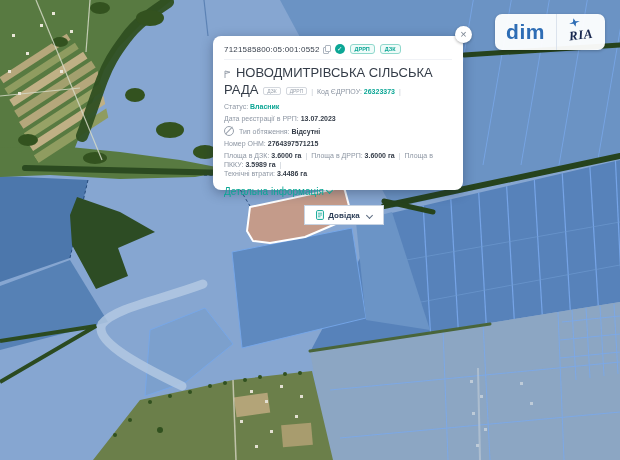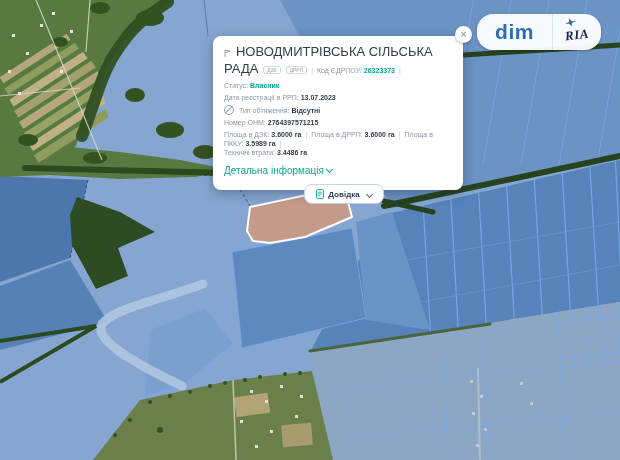--- a/index.html
+++ b/index.html
@@ -1,22 +1,22 @@
 <!DOCTYPE html>
 <html><head>
 <meta charset="utf-8">
 <style>
   html,body{margin:0;padding:0;background:#222;}
   .stage{position:relative;width:620px;height:460px;overflow:hidden;
          font-family:"Liberation Sans",sans-serif;background:#86a6d1;}
   .stage svg.map{position:absolute;left:0;top:0;}
 
   
-  .logo{position:absolute;left:477px;top:14px;width:124px;height:36px;display:flex;
-        background:rgba(255,255,255,.95);border-radius:16px;overflow:hidden;
+  .logo{position:absolute;left:495px;top:14px;width:110px;height:36px;display:flex;
+        background:rgba(255,255,255,.95);border-radius:7px;overflow:hidden;
         box-shadow:0 1px 3px rgba(0,0,0,.25);}
   .logo .dim{flex:1;display:flex;align-items:center;justify-content:center;
              font-size:21px;font-weight:bold;color:#2e6db5;letter-spacing:.5px;}
   .logo .sep{width:1px;background:#dbe3ed;}
   .logo .ria{width:48px;position:relative;display:flex;align-items:flex-end;justify-content:center;}
   .logo .ria-text{font-family:"Liberation Serif",serif;font-style:italic;font-weight:900;
                   font-size:13px;color:#17264e;transform:rotate(-7deg);margin-bottom:7px;letter-spacing:.5px;}
   .logo .ria-star{position:absolute;top:4px;left:12px;transform:rotate(-15deg);}
 
   
@@ -49,21 +49,21 @@
   .org-icon{margin-right:3px;vertical-align:-1px;}
   .slash-circle{width:8px;height:8px;border:1px solid #9aa2ad;border-radius:50%;position:relative;
          display:inline-block;margin-right:3px;vertical-align:-2px;}
   .slash-circle::after{content:"";position:absolute;left:-1px;top:3.5px;width:10px;height:1px;
          background:#9aa2ad;transform:rotate(-45deg);}
   .details{font-size:10px;color:#0ca695;margin-top:5px;cursor:pointer;display:inline-block;}
   .chev{width:4px;height:4px;border-right:1.2px solid #0ca695;border-bottom:1.2px solid #0ca695;
         transform:rotate(45deg);display:inline-block;margin-left:3px;vertical-align:2px;}
   .chev.dark{border-color:#5c6b80;}
   .btn-row{display:flex;justify-content:center;margin-top:6px;}
-  .help-btn{display:inline-flex;align-items:center;gap:4px;border:1px solid #c7d3e2;border-radius:8px;
+  .help-btn{display:inline-flex;align-items:center;gap:4px;border:1px solid #c7d3e2;border-radius:0;
         padding:4px 11px;background:#fff;font-size:8px;color:#2c3e57;font-weight:bold;cursor:pointer;margin-left:12px;}
 </style>
 </head>
 <body>
 
 <div class="stage">
 
   <svg class="map" width="620" height="460" viewBox="0 0 620 460">
     <defs>
       <clipPath id="cf">
@@ -251,20 +251,27 @@
         <path d="M5 0 L6.2 3.2 L10 4 L6.2 4.8 L5 8 L3.8 4.8 L0 4 L3.8 3.2 Z" fill="#2e6db5"></path>
       </svg>
       <span class="ria-text">RIA</span>
     </div>
   </div>
 
   <div class="close-btn">×</div>
 
   <div class="card">
 
+    <div class="hdr">
+      <span class="cad-num">7121585800:05:001:0552</span>
+      <span class="copy-icon"></span>
+      <span class="check">✓</span>
+      <span class="badge">ДРРП</span>
+      <span class="badge">ДЗК</span>
+    </div>
 
     <div class="row">
       <svg class="org-icon" width="7" height="8" viewBox="0 0 7 8">
         <path d="M1 8 L1 1 L6 2.2 L1 3.6" fill="none" stroke="#9aa2ad" stroke-width="1"></path>
       </svg>
       <span class="owner-name">НОВОДМИТРІВСЬКА СІЛЬСЬКА РАДА</span>
       <span class="badge-gray">ДЗК</span>
       <span class="badge-gray">ДРРП</span>
       <span class="sep-txt">|</span>
       <span>Код ЄДРПОУ:</span>

